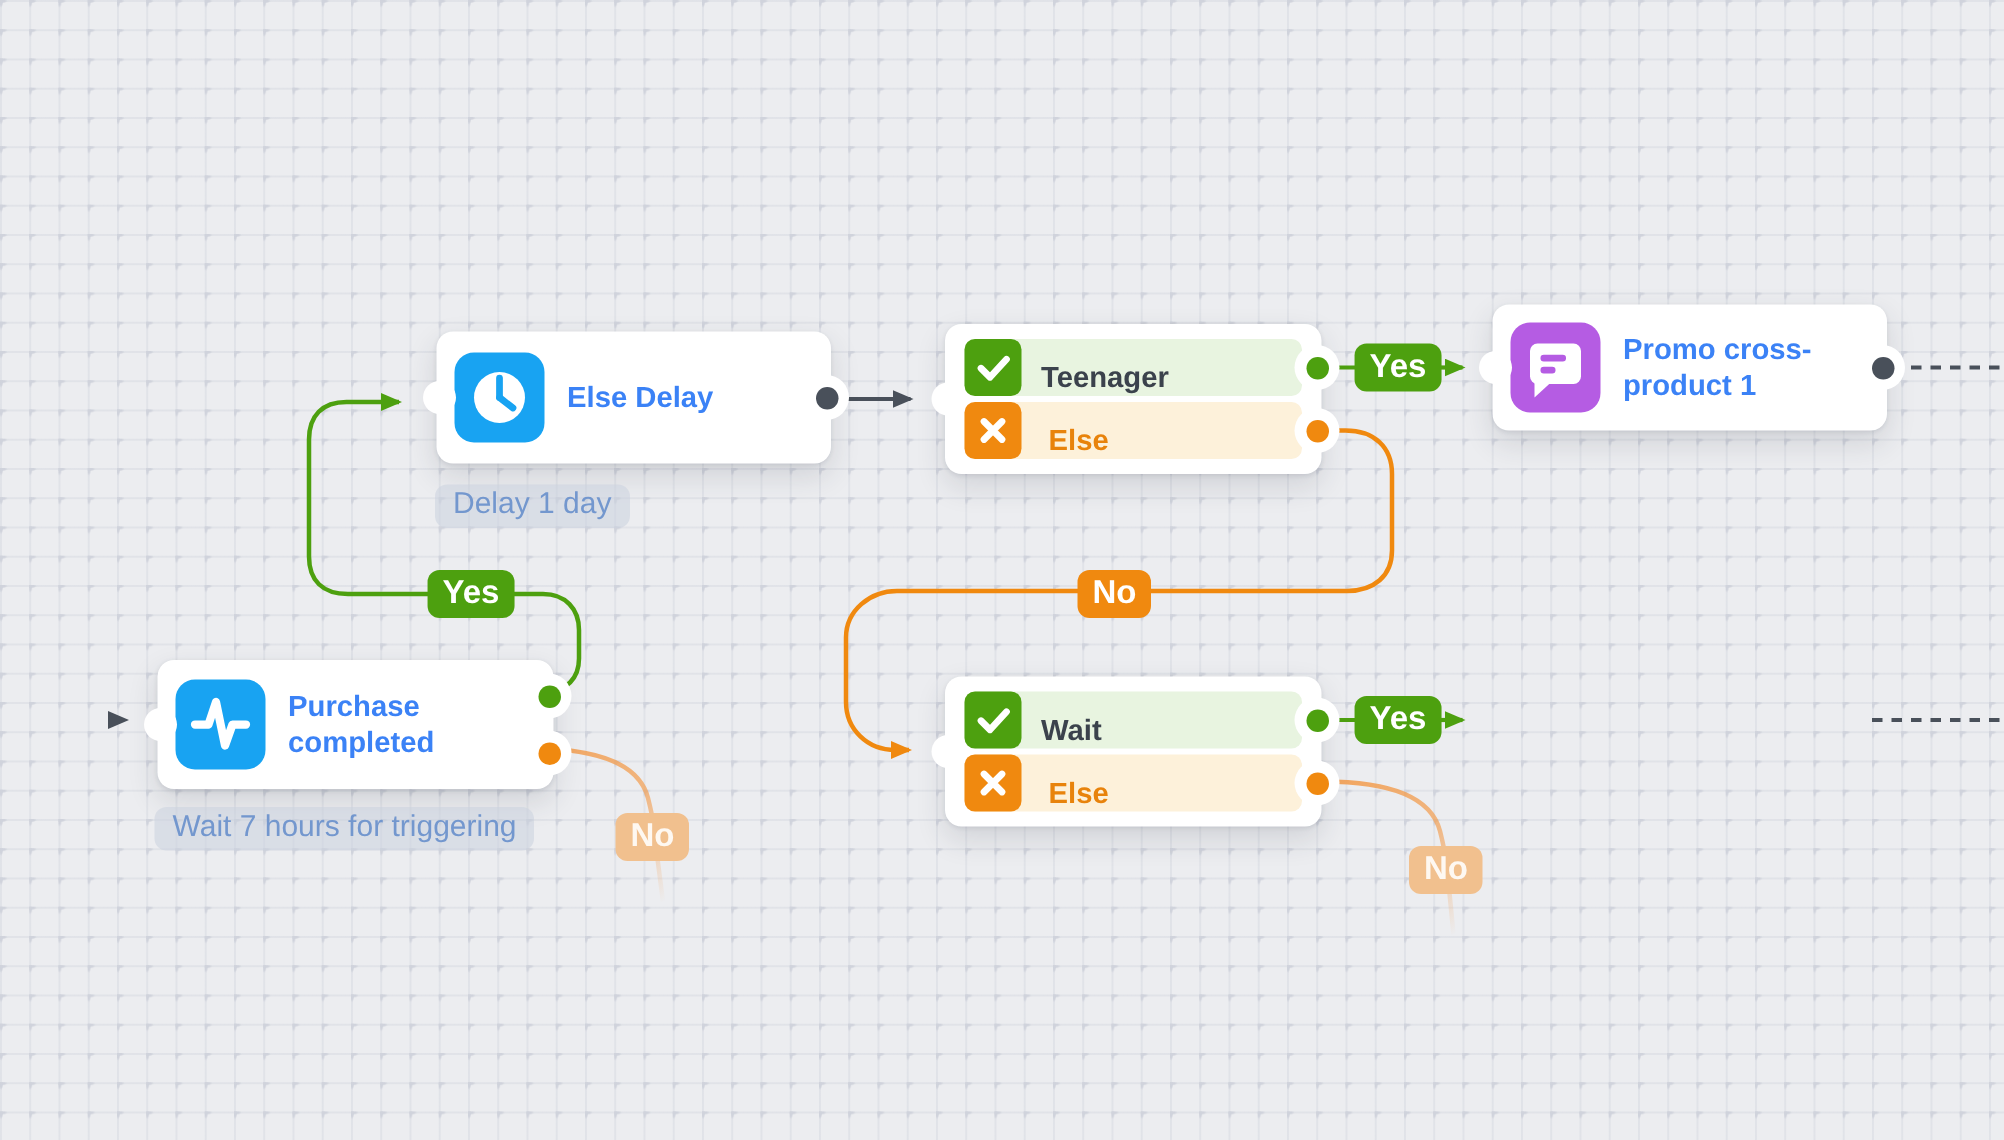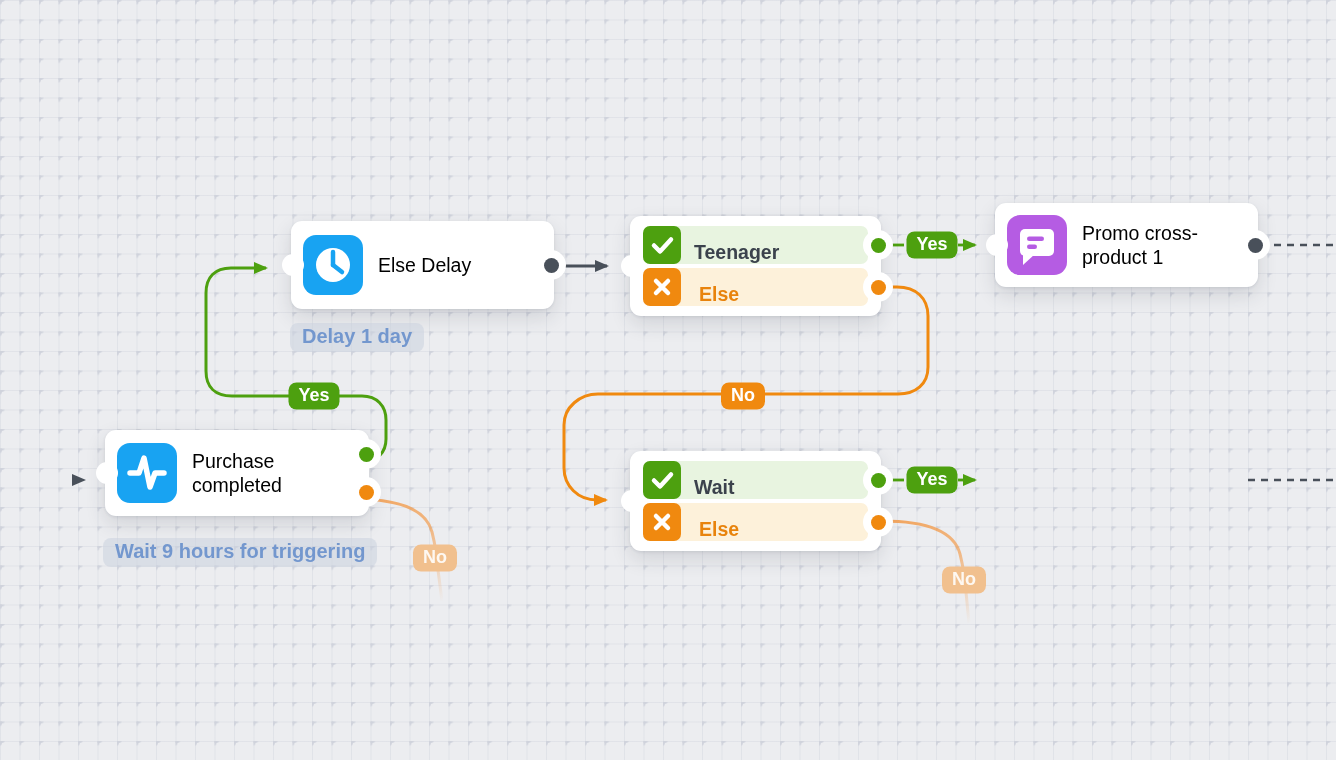--- a/index.html
+++ b/index.html
@@ -18,43 +18,43 @@
   .node{
     position:absolute; background:#fff; border-radius:11px; z-index:2;
     box-shadow:0 1px 3px rgba(42,49,64,.10), 0 8px 20px rgba(42,49,64,.14);
     display:flex; align-items:center;
   }
   .node-step{padding-left:12px;}
   .icon-tile{width:60px; height:60px; border-radius:13px; flex:0 0 60px;
     display:flex; align-items:center; justify-content:center;}
   .icon-blue{background:#18A3F2;}
   .icon-purple{background:#B55CE3;}
-  .node-title{margin-left:15px; font-size:19.5px; font-weight:400; color:#000000; line-height:24px; max-width:158px;}
+  .node-title{margin-left:15px; font-size:19.5px; font-weight:700; color:#3b82f6; line-height:24px; max-width:158px;}
   .node-cond{flex-direction:column; justify-content:center; gap:4px; align-items:stretch; padding:10px 13px;}
   .branch-row{height:38px; border-radius:7px; display:flex; align-items:flex-end;}
   .row-green{background:#E8F4E0;}
   .row-orange{background:#FDF1DA;}
   .branch-icon{width:38px; height:38px; border-radius:7px; flex:0 0 38px;
     display:flex; align-items:center; justify-content:center;}
   .bi-green{background:#4DA00F;}
   .bi-orange{background:#F0890F;}
   .branch-label{padding-left:13px; font-size:19.5px; font-weight:700;}
   .lbl-dark{color:#3B424C;}
   .lbl-orange{color:#E8830C;padding-left:18px;}
   .bump{position:absolute; width:30px; height:30px; border-radius:50%; background:#fff; right:-12px;}
   .notch{position:absolute; width:22px; height:22px; border-radius:50%; background:#fff; left:-9px;}
   .port{position:absolute; width:15px; height:15px; border-radius:50%; right:-5px; z-index:3;}
   .p-green{background:#4DA00F;} .p-orange{background:#F0890F;} .p-dark{background:#49505A;}
   .pill{
     position:absolute; z-index:2; background:rgba(203,210,222,.55); border-radius:8px;
-    color:#7397CE; font-size:20px; font-weight:700; padding:2px 12px 4px; white-space:nowrap;
+    color:#7397CE; font-size:20px; font-weight:400; padding:2px 12px 4px; white-space:nowrap;
   }
   .badge{
     position:absolute; z-index:4; transform:translate(-50%,-50%); color:#fff;
-    font-size:18px; font-weight:700; border-radius:8px; padding:2px 10px 4px; white-space:nowrap;
+    font-size:22px; font-weight:700; border-radius:8px; padding:2px 10px 4px; white-space:nowrap;
   }
   .badge-green{background:#4DA00F;}
   .badge-orange{background:#F0890F;}
   .badge-faded{background:#F1C08E; color:rgba(255,255,255,.88);}
 </style>
 </head>
 <body>
 
 <div id="canvas">
 
@@ -100,34 +100,34 @@
 
     <path d="M 882 480 L 904 480" fill="none" stroke="#4DA00F" stroke-width="2.8"></path>
     <path d="M 958 480 L 975 480" fill="none" stroke="#4DA00F" stroke-width="2.8" marker-end="url(#aG)"></path>
 
     <path d="M 882 521 C 926 521 954 531 960 554 C 964 570 965 578 966 592 L 969 623" fill="none" stroke="url(#gO2)" stroke-width="3"></path>
 
     <path d="M 1248 245 L 1336 245" fill="none" stroke="#49505A" stroke-width="2.6" stroke-dasharray="7 6"></path>
     <path d="M 1248 480 L 1336 480" fill="none" stroke="#49505A" stroke-width="2.6" stroke-dasharray="7 6"></path>
   </svg>
 
-  <div class="node node-step" style="left:105px; top:430px; width:252px; height:86px">
+  <div class="node node-step" style="left:105px; top:440px; width:252px; height:86px">
     <span class="notch" style="top:32px"></span>
     <span class="bump" style="top:9px"></span>
     <span class="bump" style="top:47px"></span>
     <div class="icon-tile icon-blue">
       <svg width="60" height="60" viewBox="0 0 60 60">
         <polyline points="13,30 22,30 27,15 33,44 38,30 47,30" fill="none" stroke="#fff" stroke-width="5.5" stroke-linecap="round" stroke-linejoin="round"></polyline>
       </svg>
     </div>
     <div class="node-title">Purchase completed</div>
     <span class="port p-green" style="top:16.5px"></span>
     <span class="port p-orange" style="top:54.5px"></span>
   </div>
-  <div class="pill" style="left:103px; top:538px">Wait 9 hours for triggering</div>
+  <div class="pill" style="left:103px; top:538px">Wait 7 hours for triggering</div>
 
   <div class="node node-step" style="left:291px; top:221px; width:251px; height:88px">
     <span class="notch" style="top:33px"></span>
     <span class="bump" style="top:29px"></span>
     <div class="icon-tile icon-blue">
       <svg width="60" height="60" viewBox="0 0 60 60">
         <circle cx="30" cy="30" r="17" fill="#fff"></circle>
         <line x1="30" y1="30" x2="30" y2="17" stroke="#18A3F2" stroke-width="4.5" stroke-linecap="round"></line>
         <line x1="30" y1="30" x2="39" y2="37" stroke="#18A3F2" stroke-width="4.5" stroke-linecap="round"></line>
       </svg>

